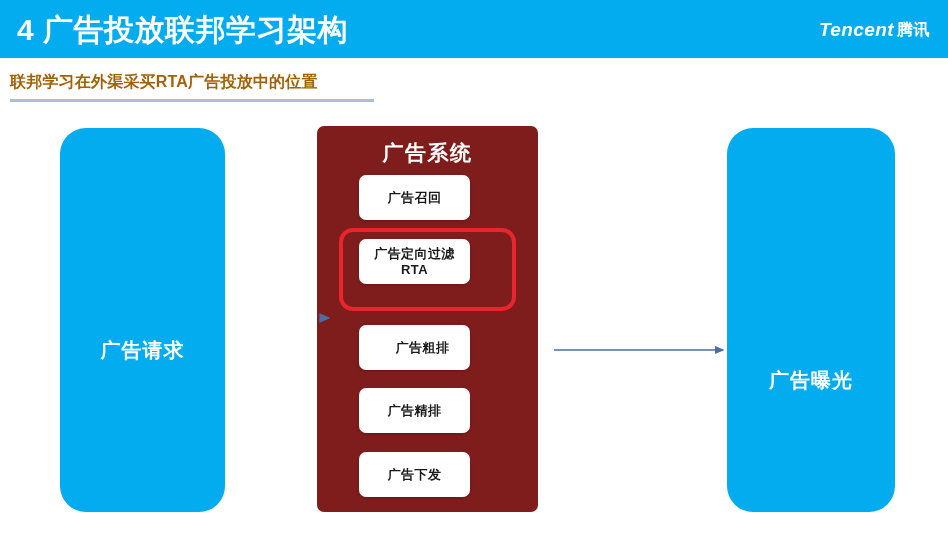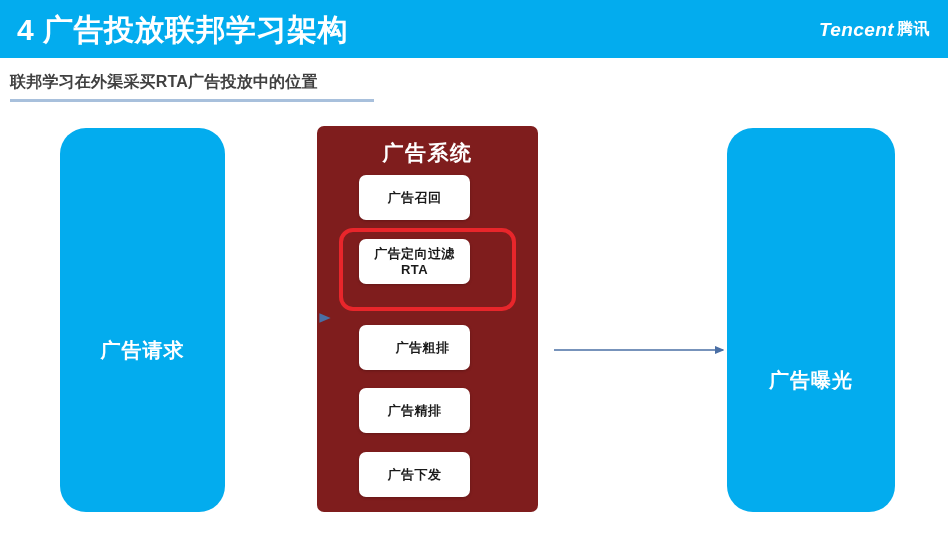--- a/index.html
+++ b/index.html
@@ -33,21 +33,21 @@
     font-weight: bold;
     color: #ffffff;
     letter-spacing: 0.5px;
     white-space: nowrap;
   }
   .tencent-logo {
     position: absolute;
     right: 18px;
     top: 19px;
     display: flex;
-    align-items: flex-start;
+    align-items: flex-end;
     gap: 3px;
     white-space: nowrap;
   }
   .tencent-latin {
     font-size: 19px;
     font-weight: bold;
     font-style: italic;
     color: #ffffff;
     letter-spacing: 0.4px;
   }
@@ -58,21 +58,21 @@
     letter-spacing: 0.5px;
   }
 
   
   .subtitle {
     position: absolute;
     left: 10px;
     top: 72px;
     font-size: 16px;
     font-weight: bold;
-    color: #404040;
+    color: #a16207;
     letter-spacing: 0.2px;
     white-space: nowrap;
   }
   .subtitle-rule {
     position: absolute;
     left: 10px;
     top: 99px;
     width: 364px;
     height: 3px;
     background: #A8C0DC;

